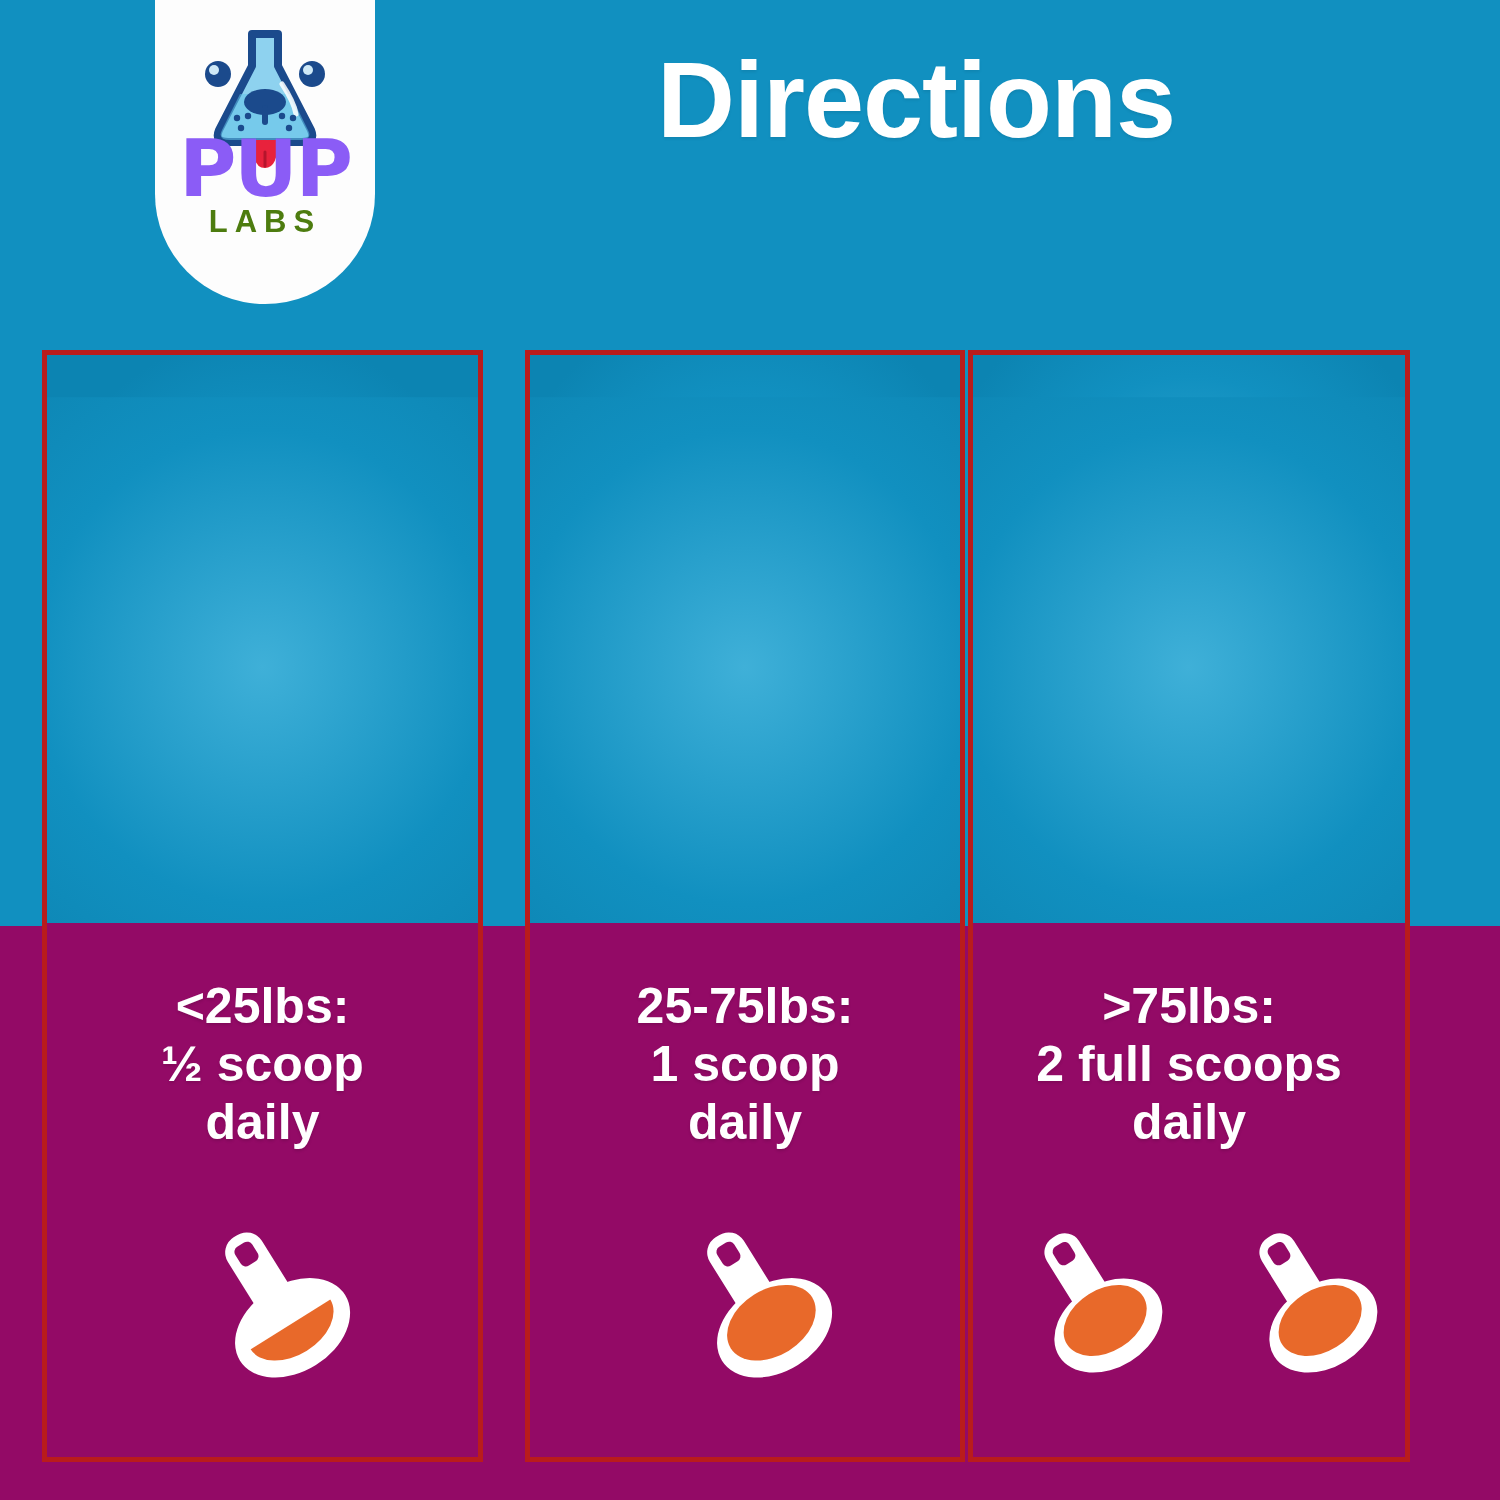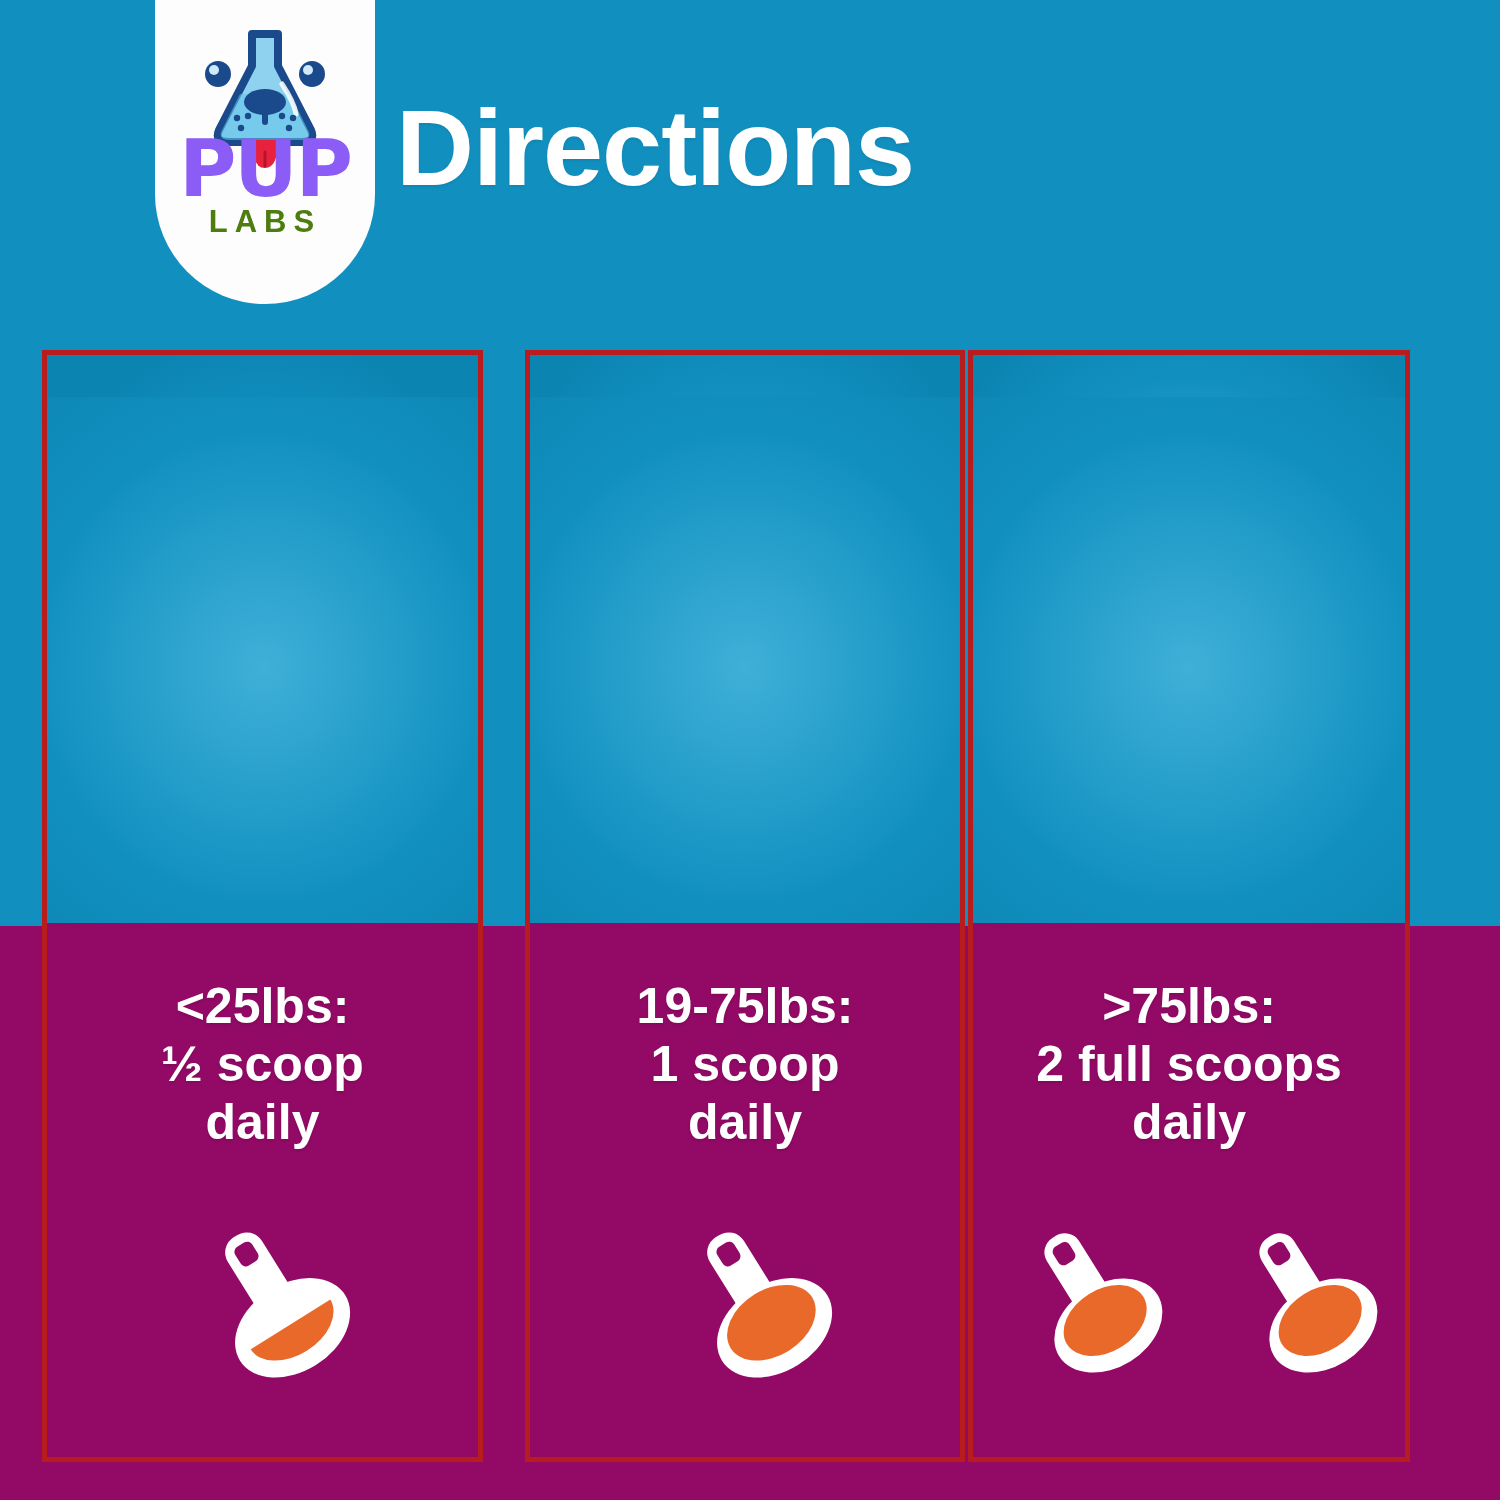--- a/index.html
+++ b/index.html
@@ -46,31 +46,30 @@
   .logo-labs {
     font-size:31px; font-weight:bold; color:#4d7c0f;
     letter-spacing:7px; line-height:1;
     margin-top:4px;
     font-family:"Liberation Sans", sans-serif;
   }
 
   
   .title {
     position:absolute;
-    left:396px; top:38px;
+    left:376px; top:38px;
     width:1080px;
-    text-align:left;
+    text-align:center;
     color:#ffffff;
     font-family:"Liberation Sans", sans-serif;
     font-weight:bold;
     font-size:108px;
     line-height:1.14;
     letter-spacing:-1px;
     text-shadow:0 2px 3px rgba(0,0,0,0.08);
-    margin-top:48px;
   }
   .title .l2 { display:block; }
 
   
   .panel {
     position:absolute;
     top:350px;
     height:1112px;
     border:5px solid #b91c1c;
     overflow:hidden;
@@ -301,21 +300,21 @@
           <ellipse cx="227" cy="334" rx="6" ry="8" fill="#1c1714"></ellipse>
 
           <path d="M164 376 Q215 362 266 376 Q268 426 215 436 Q162 426 164 376 Z" fill="#1f1a17"></path>
 
           <path d="M192 382 Q215 374 238 382 Q244 436 215 456 Q186 436 192 382 Z" fill="#eda0b4"></path>
           <path d="M215 396 L215 444" stroke="#d9869e" stroke-width="4" stroke-linecap="round"></path>
         </svg>
       </div>
     </div>
     <div class="panel-dose">
-      <div class="dose-text">19-75lbs:
+      <div class="dose-text">25-75lbs:
 1 scoop
 daily</div>
       <div class="scoops">
         <span>
           <svg class="scoop-svg" width="230" height="175" viewBox="0 0 230 175">
             <g transform="rotate(-32 115 95)">
               <rect x="108" y="22" width="40" height="110" rx="18" fill="#ffffff"></rect>
               <rect x="118" y="32" width="20" height="22" rx="6" fill="#930a66"></rect>
               <ellipse cx="128" cy="130" rx="62" ry="44" fill="#ffffff"></ellipse>
               <ellipse cx="128" cy="124" rx="48" ry="33" fill="#e8692a"></ellipse>

